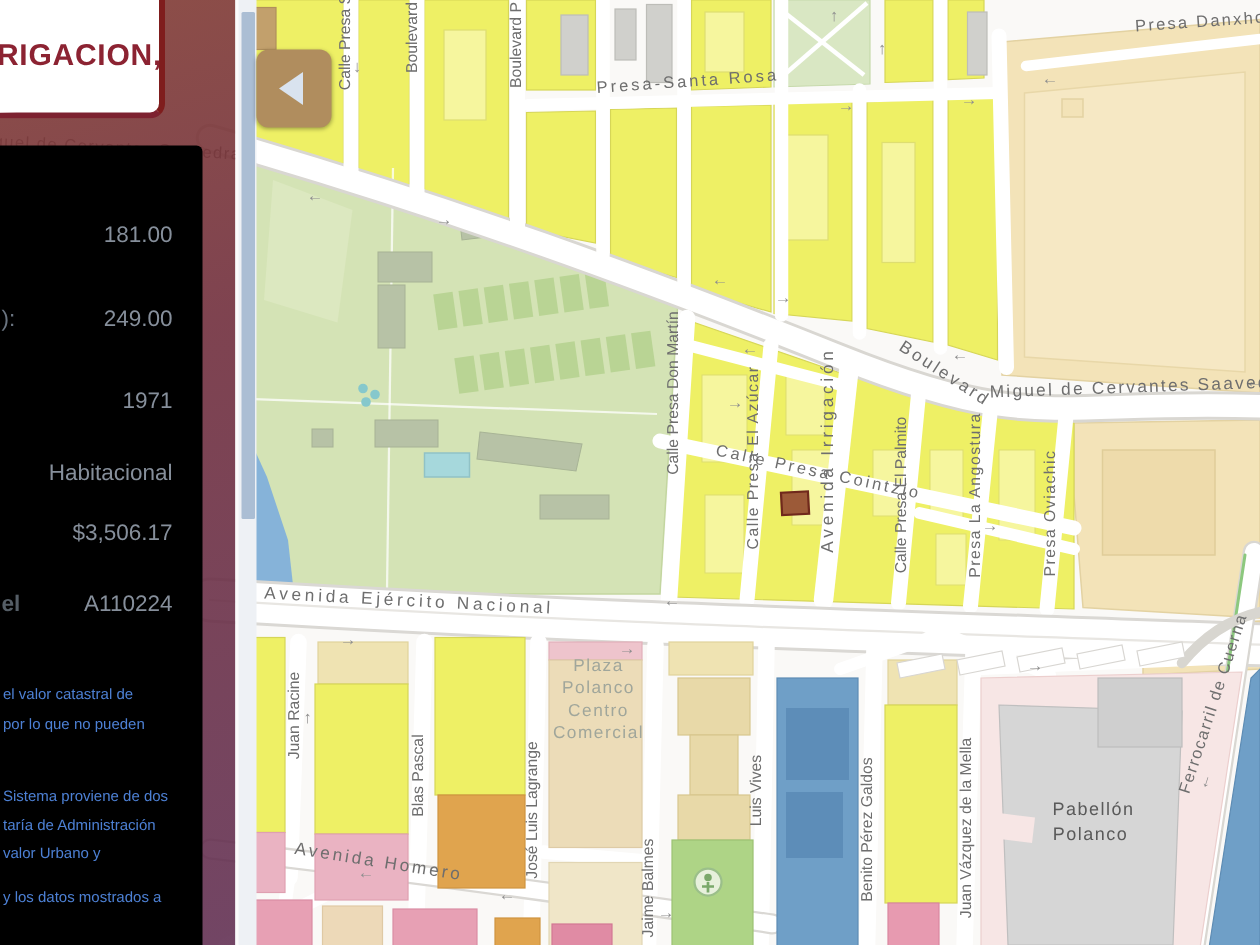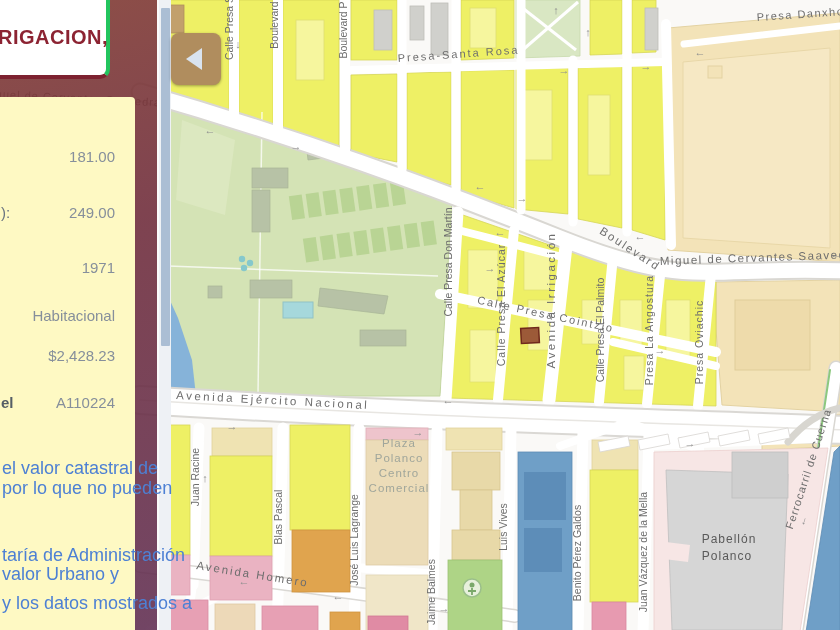--- a/index.html
+++ b/index.html
@@ -5,28 +5,28 @@
   html,body{margin:0;padding:0;background:#fff;}
   .stage{position:relative;width:840px;height:630px;overflow:hidden;
          font-family:"Liberation Sans",sans-serif;background:#faf9f7;}
   svg.map{position:absolute;left:0;top:0;}
   svg text{font-family:"Liberation Sans",sans-serif;}
   .left-overlay{position:absolute;left:0;top:0;width:157px;height:630px;
     background:linear-gradient(165deg,rgba(130,60,52,.90) 0%,rgba(113,47,62,.90) 38%,rgba(95,44,80,.88) 100%);}
   .scrollbar{position:absolute;left:157px;top:0;width:14px;height:630px;background:#eef1f5;border-left:2px solid #fbfbfb;box-sizing:border-box;}
   .scroll-thumb{position:absolute;left:2px;top:8px;width:9px;height:338px;background:#abbed4;border-radius:1px;}
   .title-card{position:absolute;left:0;top:0;width:110px;height:79px;background:#fff;
-    border-right:4px solid #22c55e;border-bottom:4px solid #7d2230;border-bottom-right-radius:10px;
+    border-right:4px solid #7f1d1d;border-bottom:4px solid #7d2230;border-bottom-right-radius:10px;
     box-sizing:border-box;display:flex;flex-direction:column;justify-content:center;align-items:center;}
   .title-card div{color:#8c2332;font-weight:700;font-size:20px;line-height:25px;letter-spacing:.5px;}
-  .info-card{position:absolute;left:0;top:97px;width:135px;height:533px;background:#fef9c3;border-top-right-radius:4px;}
+  .info-card{position:absolute;left:0;top:97px;width:135px;height:533px;background:#000000;border-top-right-radius:4px;}
   .val{position:absolute;right:20px;color:#868f9b;font-size:15px;white-space:nowrap;}
   .frag{position:absolute;left:1px;color:#6a7480;font-size:15px;}
   .frag.b{color:#555e66;font-weight:700;}
-  .note{position:absolute;left:2px;color:#4d80d4;font-size:18px;white-space:nowrap;}
+  .note{position:absolute;left:2px;color:#4d80d4;font-size:10px;white-space:nowrap;}
   .collapse-btn{position:absolute;left:171px;top:33px;width:50px;height:52px;background:#b08d5e;
     border:none;border-radius:8px;cursor:pointer;box-shadow:0 1px 3px rgba(0,0,0,.35);
     display:flex;align-items:center;justify-content:center;padding:0;}
   .tri{width:0;height:0;border-top:11px solid transparent;border-bottom:11px solid transparent;
     border-right:16px solid #d9e3ef;margin-right:4px;}
 </style>
 </head>
 <body>
 
 <div class="stage">
@@ -309,25 +309,26 @@
 <div class="title-card">
   <div>RIGACION,</div>
 </div>
 
 <div class="info-card">
   <span class="val" style="top:51px">181.00</span>
   <span class="frag" style="top:107px">):</span>
   <span class="val" style="top:107px">249.00</span>
   <span class="val" style="top:162px">1971</span>
   <span class="val" style="top:210px">Habitacional</span>
-  <span class="val" style="top:250px">$2,428.23</span>
+  <span class="val" style="top:250px">$3,506.17</span>
   <span class="frag b" style="top:297px">el</span>
   <span class="val" style="top:297px">A110224</span>
   <span class="note" style="top:361px">el valor catastral de</span>
   <span class="note" style="top:381px">por lo que no pueden</span>
+  <span class="note" style="top:429px">Sistema proviene de dos</span>
   <span class="note" style="top:448px">taría de Administración</span>
   <span class="note" style="top:467px">valor Urbano y</span>
   <span class="note" style="top:496px">y los datos mostrados a</span>
 </div>
 
 <button class="collapse-btn">
   <span class="tri"></span>
 </button>
 
 </div>

